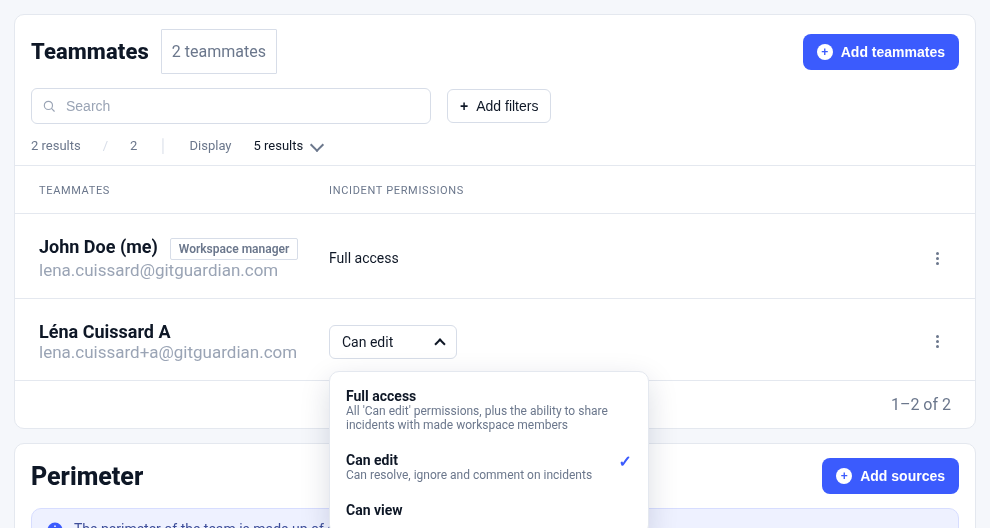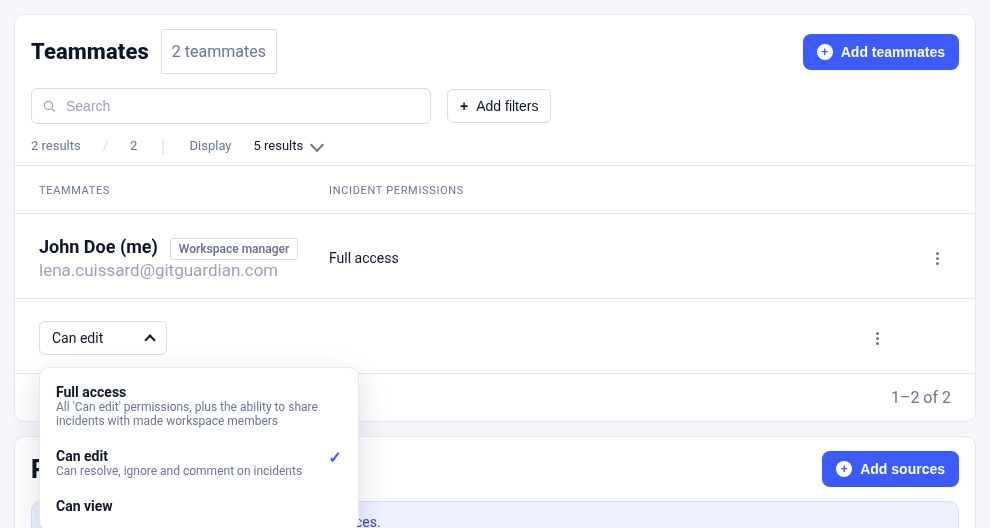--- a/index.html
+++ b/index.html
@@ -188,20 +188,24 @@
         <div class="dots">
             <span></span>
             <span></span>
             <span></span>
           </div>
       </div>
     </div>
   </div>
 
   <div class="row rel">
+    <div>
+      <span class="name">Léna Cuissard A</span>
+      <div class="email">lena.cuissard+a@gitguardian.com</div>
+    </div>
     <div class="rel">
       <div class="select">
         <span>Can edit</span>
         <span class="chev2"></span>
       </div>
       
       <div class="dropdown" style="left:0;top:46px">
         <div class="opt">
           <div>
             <div class="t">Full access</div>

